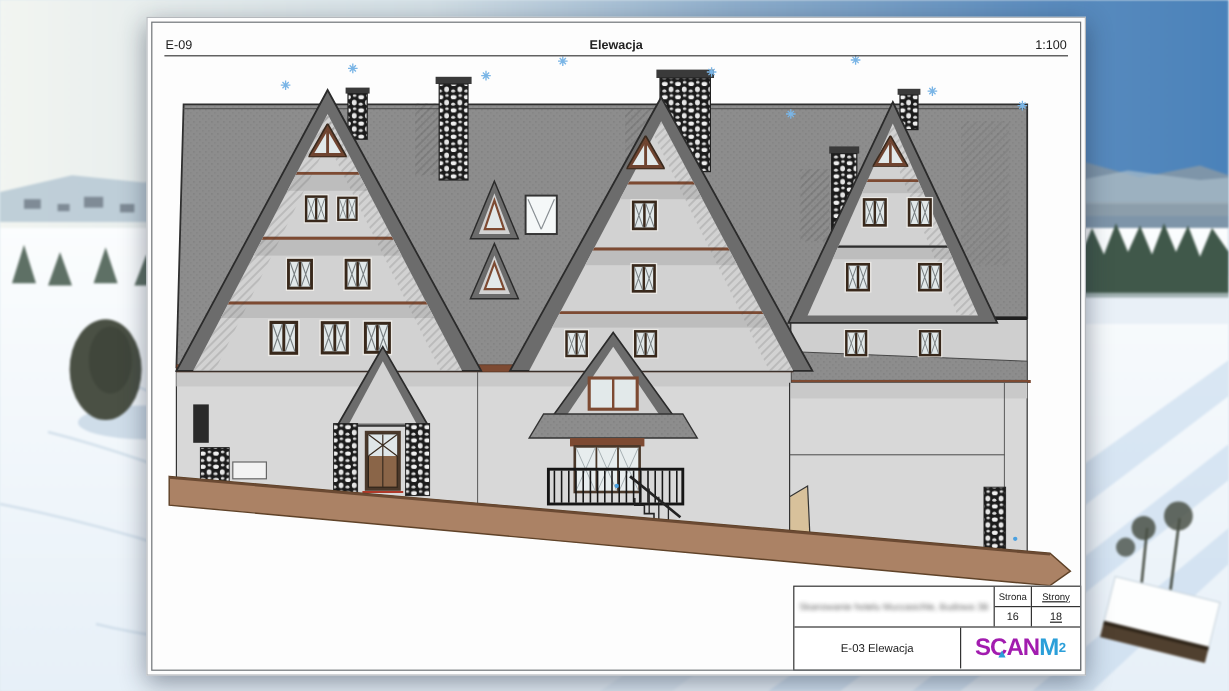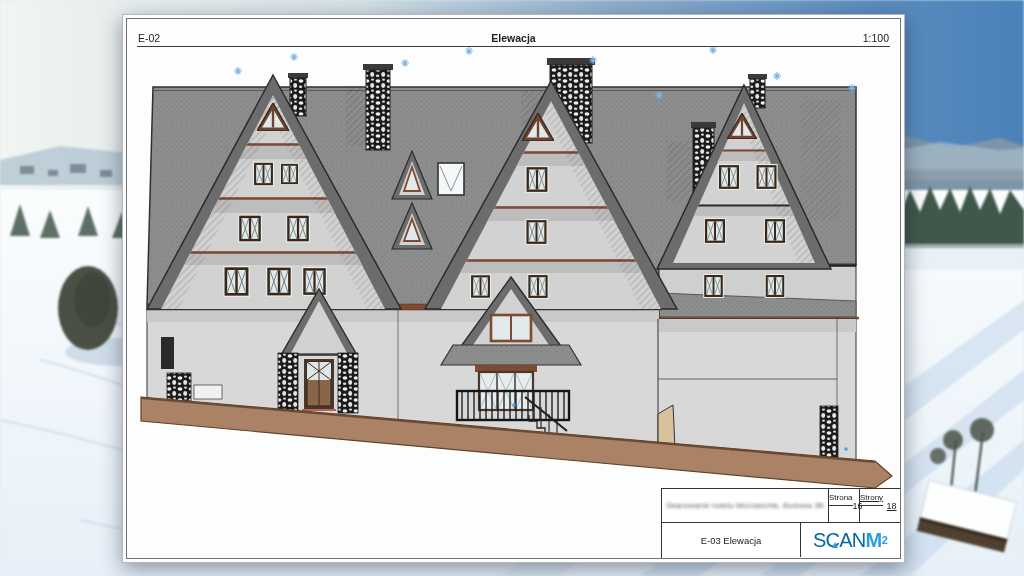--- a/index.html
+++ b/index.html
@@ -27,29 +27,29 @@
   .hdr .l{position:absolute;left:1px;bottom:2px;}
   .hdr .c{position:absolute;left:0;right:0;bottom:2px;text-align:center;font-weight:bold;}
   .hdr .r{position:absolute;right:1px;bottom:2px;}
   .tblock{
     position:absolute;left:538px;top:473px;width:238px;height:69px;
     border:1.2px solid #333;background:#fff;color:#222;
   }
   .tb-row1{height:33px;display:flex;border-bottom:1.2px solid #333;}
   .tb-name{flex:0 0 166px;border-right:1.2px solid #333;display:flex;align-items:center;justify-content:center;font-size:8px;color:#3a3a3a;overflow:hidden;white-space:nowrap;}
   .blurred{filter:blur(1.7px);opacity:.8;}
-  .tb-col{display:flex;}
+  .tb-col{display:flex;flex-direction:column;}
   .tb-col.strona{width:30px;border-right:1.2px solid #333;}
   .tb-col.strony{flex:1;text-decoration:underline;}
   .tb-colhead{height:16px;border-bottom:1px solid #333;display:flex;align-items:center;justify-content:center;font-size:8px;}
   .tb-colval{flex:1;display:flex;align-items:center;justify-content:center;font-size:9px;}
   .tb-row2{height:34px;display:flex;}
   .tb-title{flex:0 0 138px;border-right:1.2px solid #333;display:flex;align-items:center;justify-content:center;font-size:9.5px;}
   .tb-logo{flex:1;display:flex;align-items:center;justify-content:center;position:relative;}
-  .lg-dark{font-weight:400;font-size:20px;letter-spacing:-0.8px;color:#0369a1;line-height:1;}
+  .lg-dark{font-weight:700;font-size:20px;letter-spacing:-0.8px;color:#a21caf;line-height:1;}
   .lg-blue{font-weight:800;font-size:20px;letter-spacing:-0.8px;color:#2b9fd9;line-height:1;}
   .lg-sup{font-weight:800;font-size:11px;color:#2b9fd9;vertical-align:9px;margin-left:0.5px;}
   .lg-tri{position:absolute;left:31px;bottom:9px;width:0;height:0;
     border-left:3.5px solid transparent;border-right:3.5px solid transparent;
     border-bottom:6px solid #2b9fd9;}
 </style>
 </head>
 <body>
 
 <svg id="bg" viewBox="0 0 1024 576" xmlns="http://www.w3.org/2000/svg">
@@ -334,21 +334,21 @@
         <use href="#spark" x="468" y="50"></use>
       <use href="#spark" x="592" y="59"></use>
         <use href="#spark" x="658" y="94"></use>
       <use href="#spark" x="712" y="49"></use>
         <use href="#spark" x="776" y="75"></use>
       <use href="#spark" x="851" y="87"></use>
     </g>
   </svg>
 
   <div class="hdr">
-    <span class="l">E-02</span>
+    <span class="l">E-09</span>
     <span class="c">Elewacja</span>
     <span class="r">1:100</span>
   </div>
 
   <div class="tblock">
     <div class="tb-row1">
       <div class="tb-name">
         <span class="blurred">Skanowanie hotelu Murzasichle, Budowa 3B</span>
       </div>
       <div class="tb-col strona">

